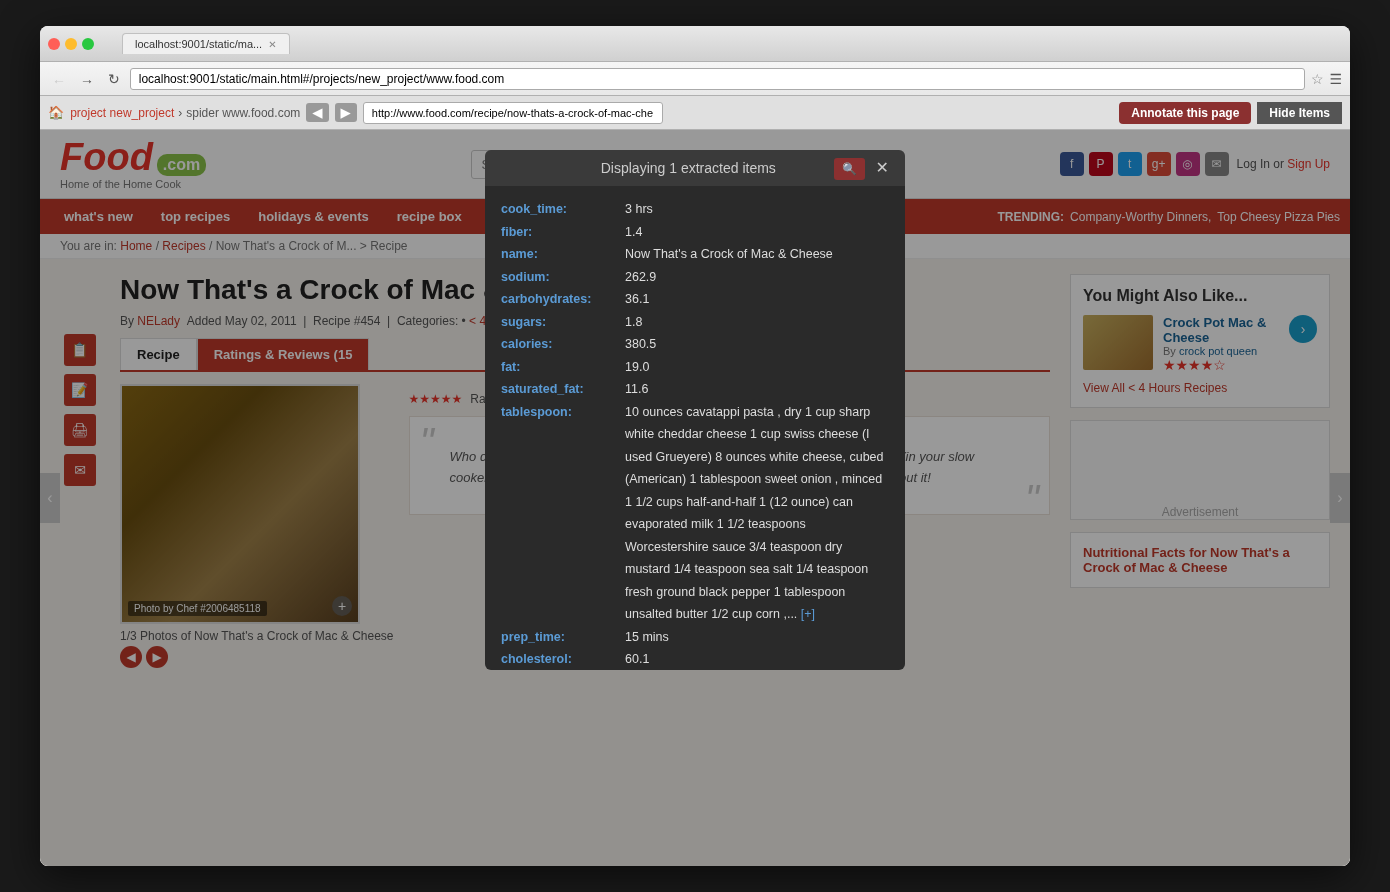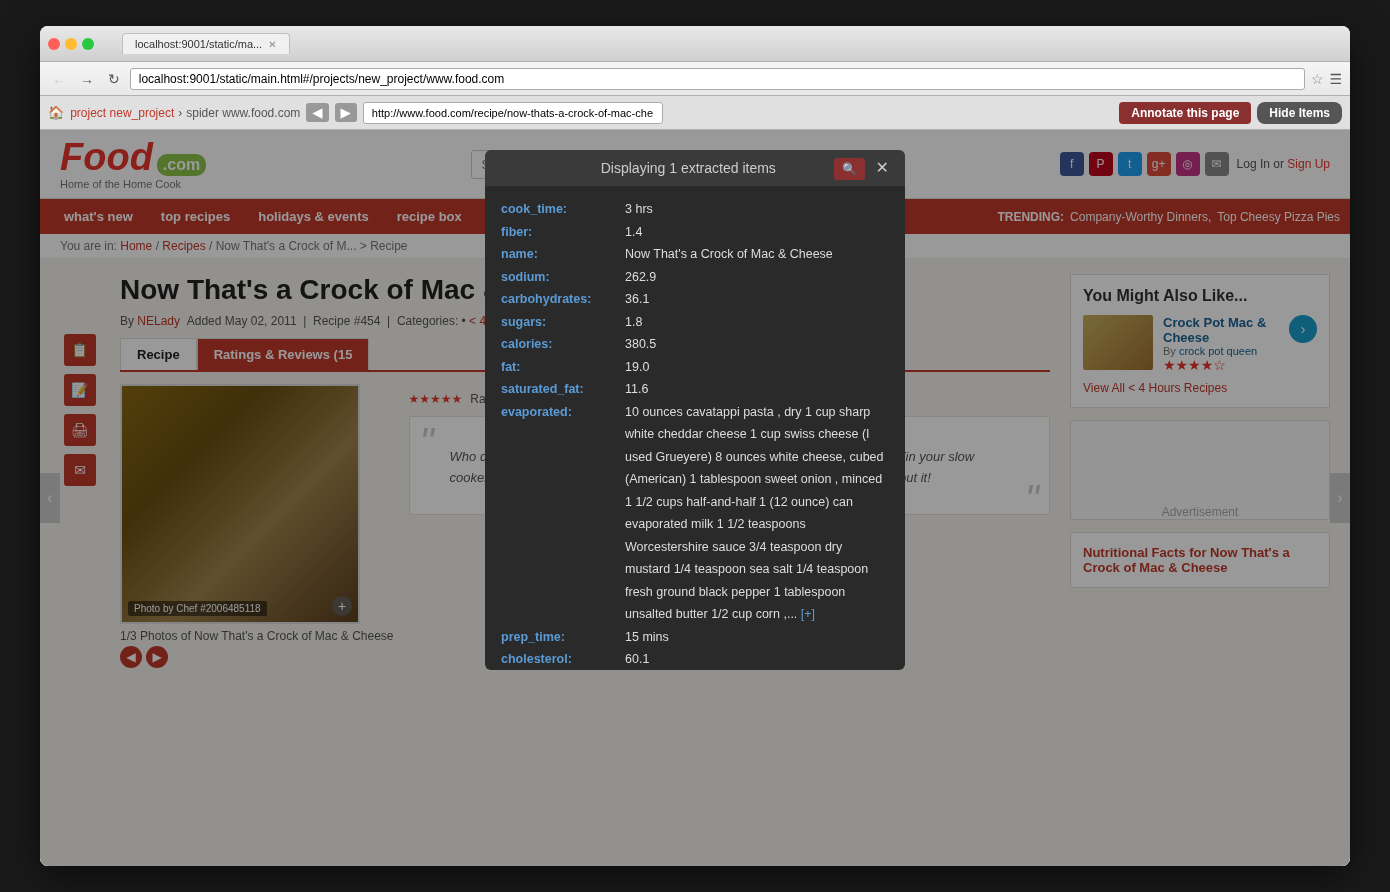--- a/index.html
+++ b/index.html
@@ -147,21 +147,21 @@
       border-radius: 4px;
       padding: 4px 12px;
       font-size: 12px;
       cursor: pointer;
       font-weight: bold;
     }
     .btn-hide {
       background: #555;
       color: #fff;
       border: none;
-      border-radius: 8px;
+      border-radius: 0;
       padding: 4px 12px;
       font-size: 12px;
       cursor: pointer;
       font-weight: bold;
     }
 
     
     .page-content {
       flex: 1;
       overflow: hidden;
@@ -823,21 +823,21 @@
               </div>
               <div class="field-row">
                 <span class="field-key">fat:</span>
                 <span class="field-val">19.0</span>
               </div>
               <div class="field-row">
                 <span class="field-key">saturated_fat:</span>
                 <span class="field-val">11.6</span>
               </div>
               <div class="field-row">
-                <span class="field-key">evaporated:</span>
+                <span class="field-key">tablespoon:</span>
                 <span class="field-val">10 ounces cavatappi pasta , dry 1 cup sharp white cheddar cheese 1 cup swiss cheese (I used Grueyere) 8 ounces white cheese, cubed (American) 1 tablespoon sweet onion , minced 1 1/2 cups half-and-half 1 (12 ounce) can evaporated milk 1 1/2 teaspoons Worcestershire sauce 3/4 teaspoon dry mustard 1/4 teaspoon sea salt 1/4 teaspoon fresh ground black pepper 1 tablespoon unsalted butter 1/2 cup corn ,...<span class="expand-link"> [+]</span></span>
               </div>
               <div class="field-row">
                 <span class="field-key">prep_time:</span>
                 <span class="field-val">15 mins</span>
               </div>
               <div class="field-row">
                 <span class="field-key">cholesterol:</span>
                 <span class="field-val">60.1</span>
               </div>

